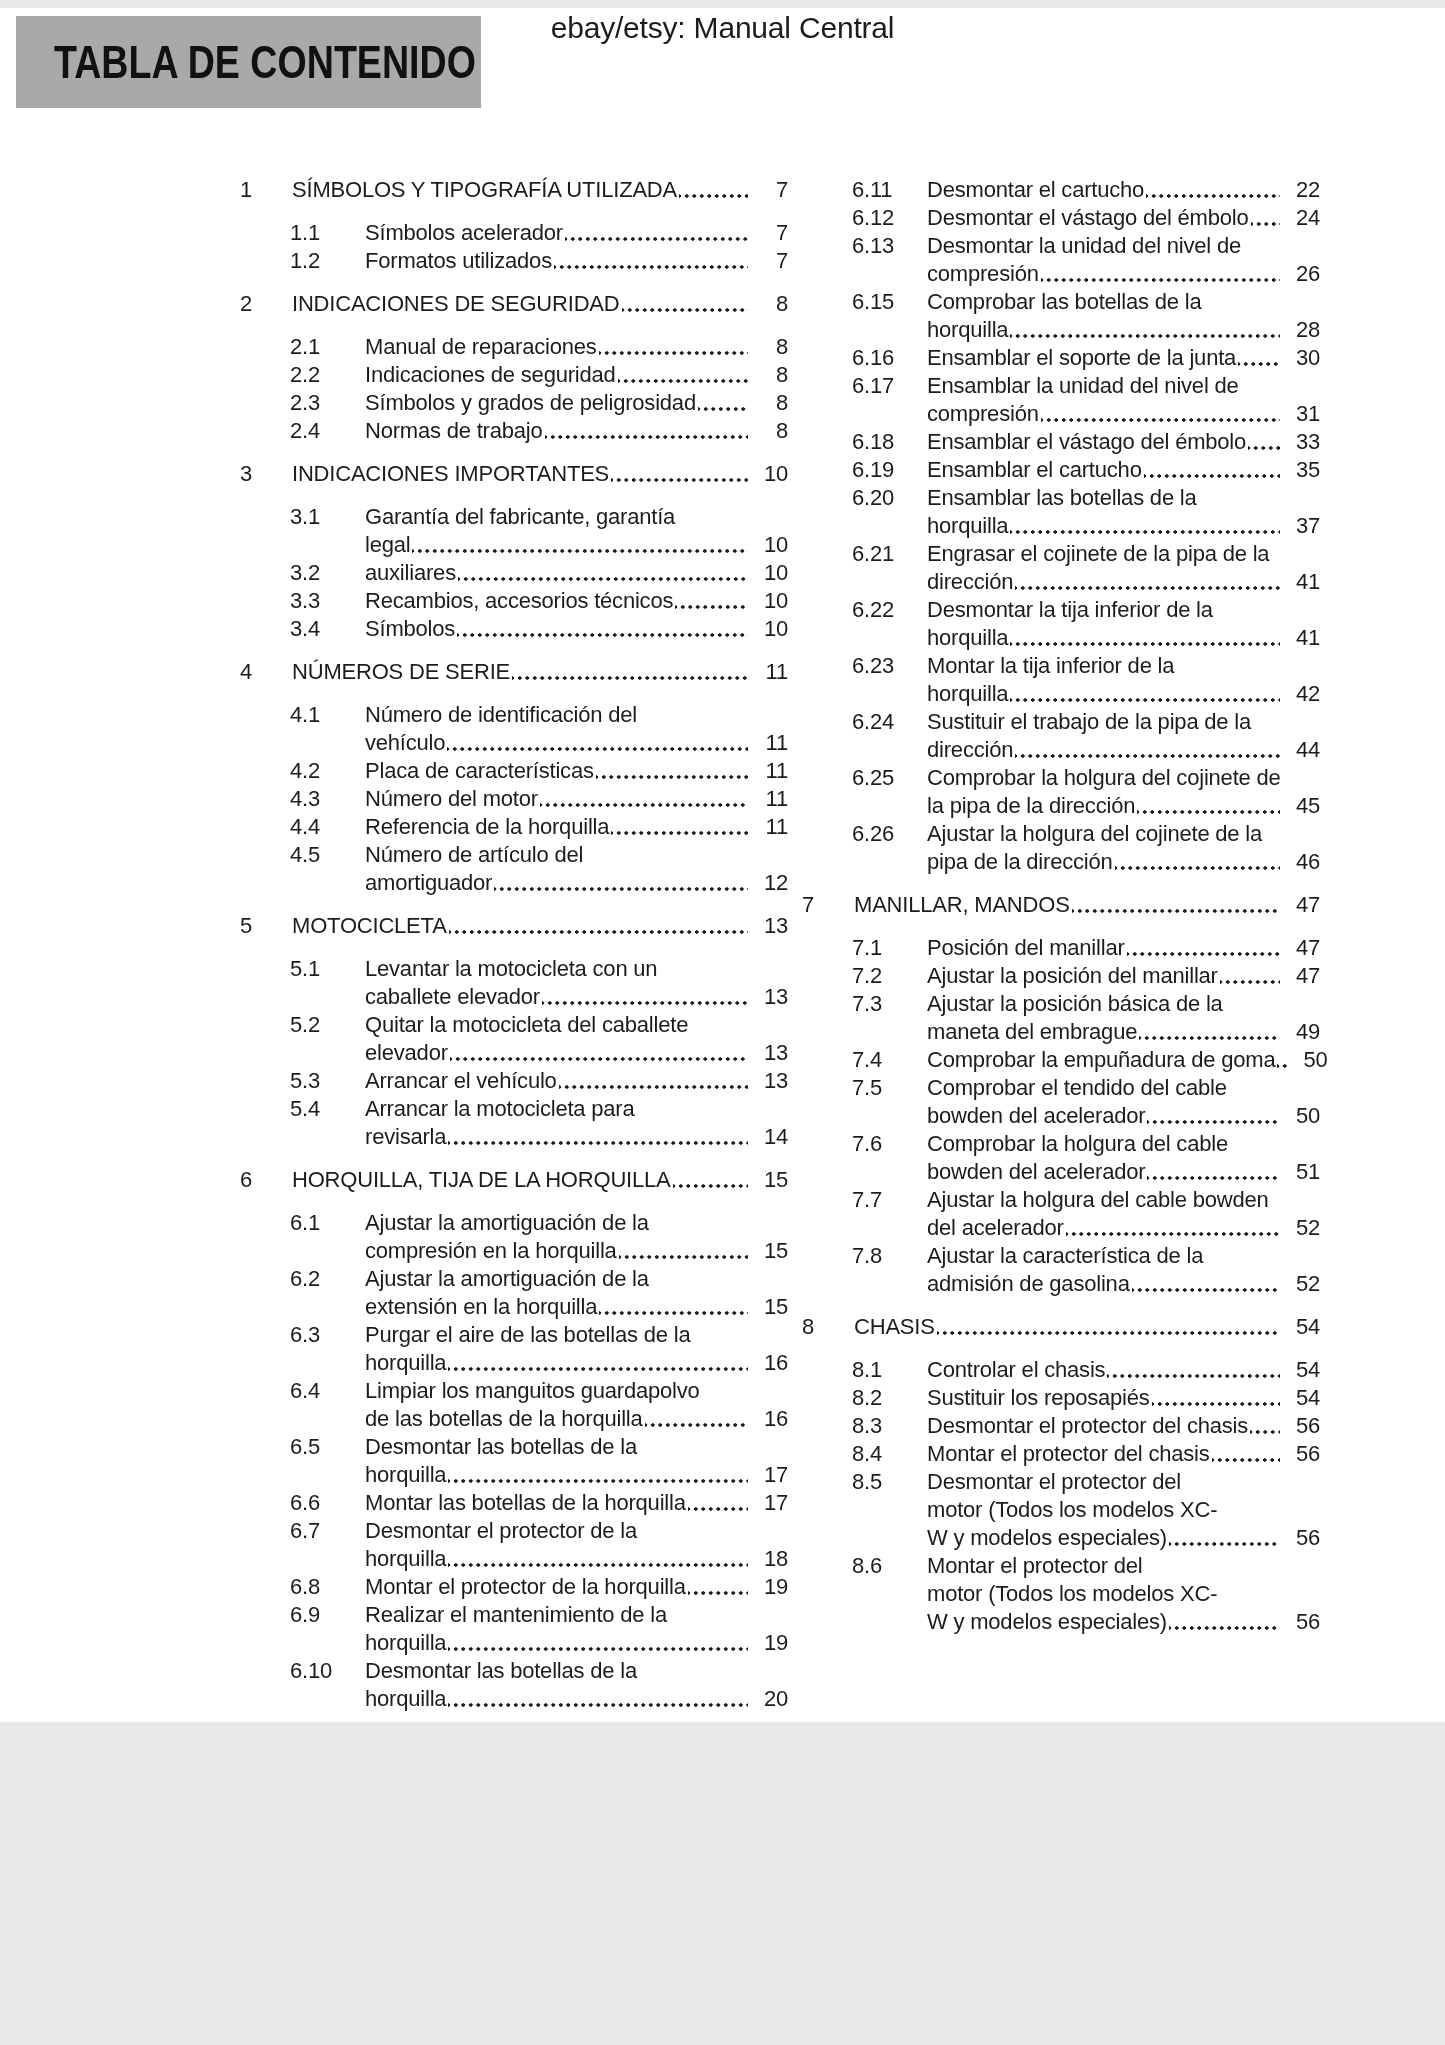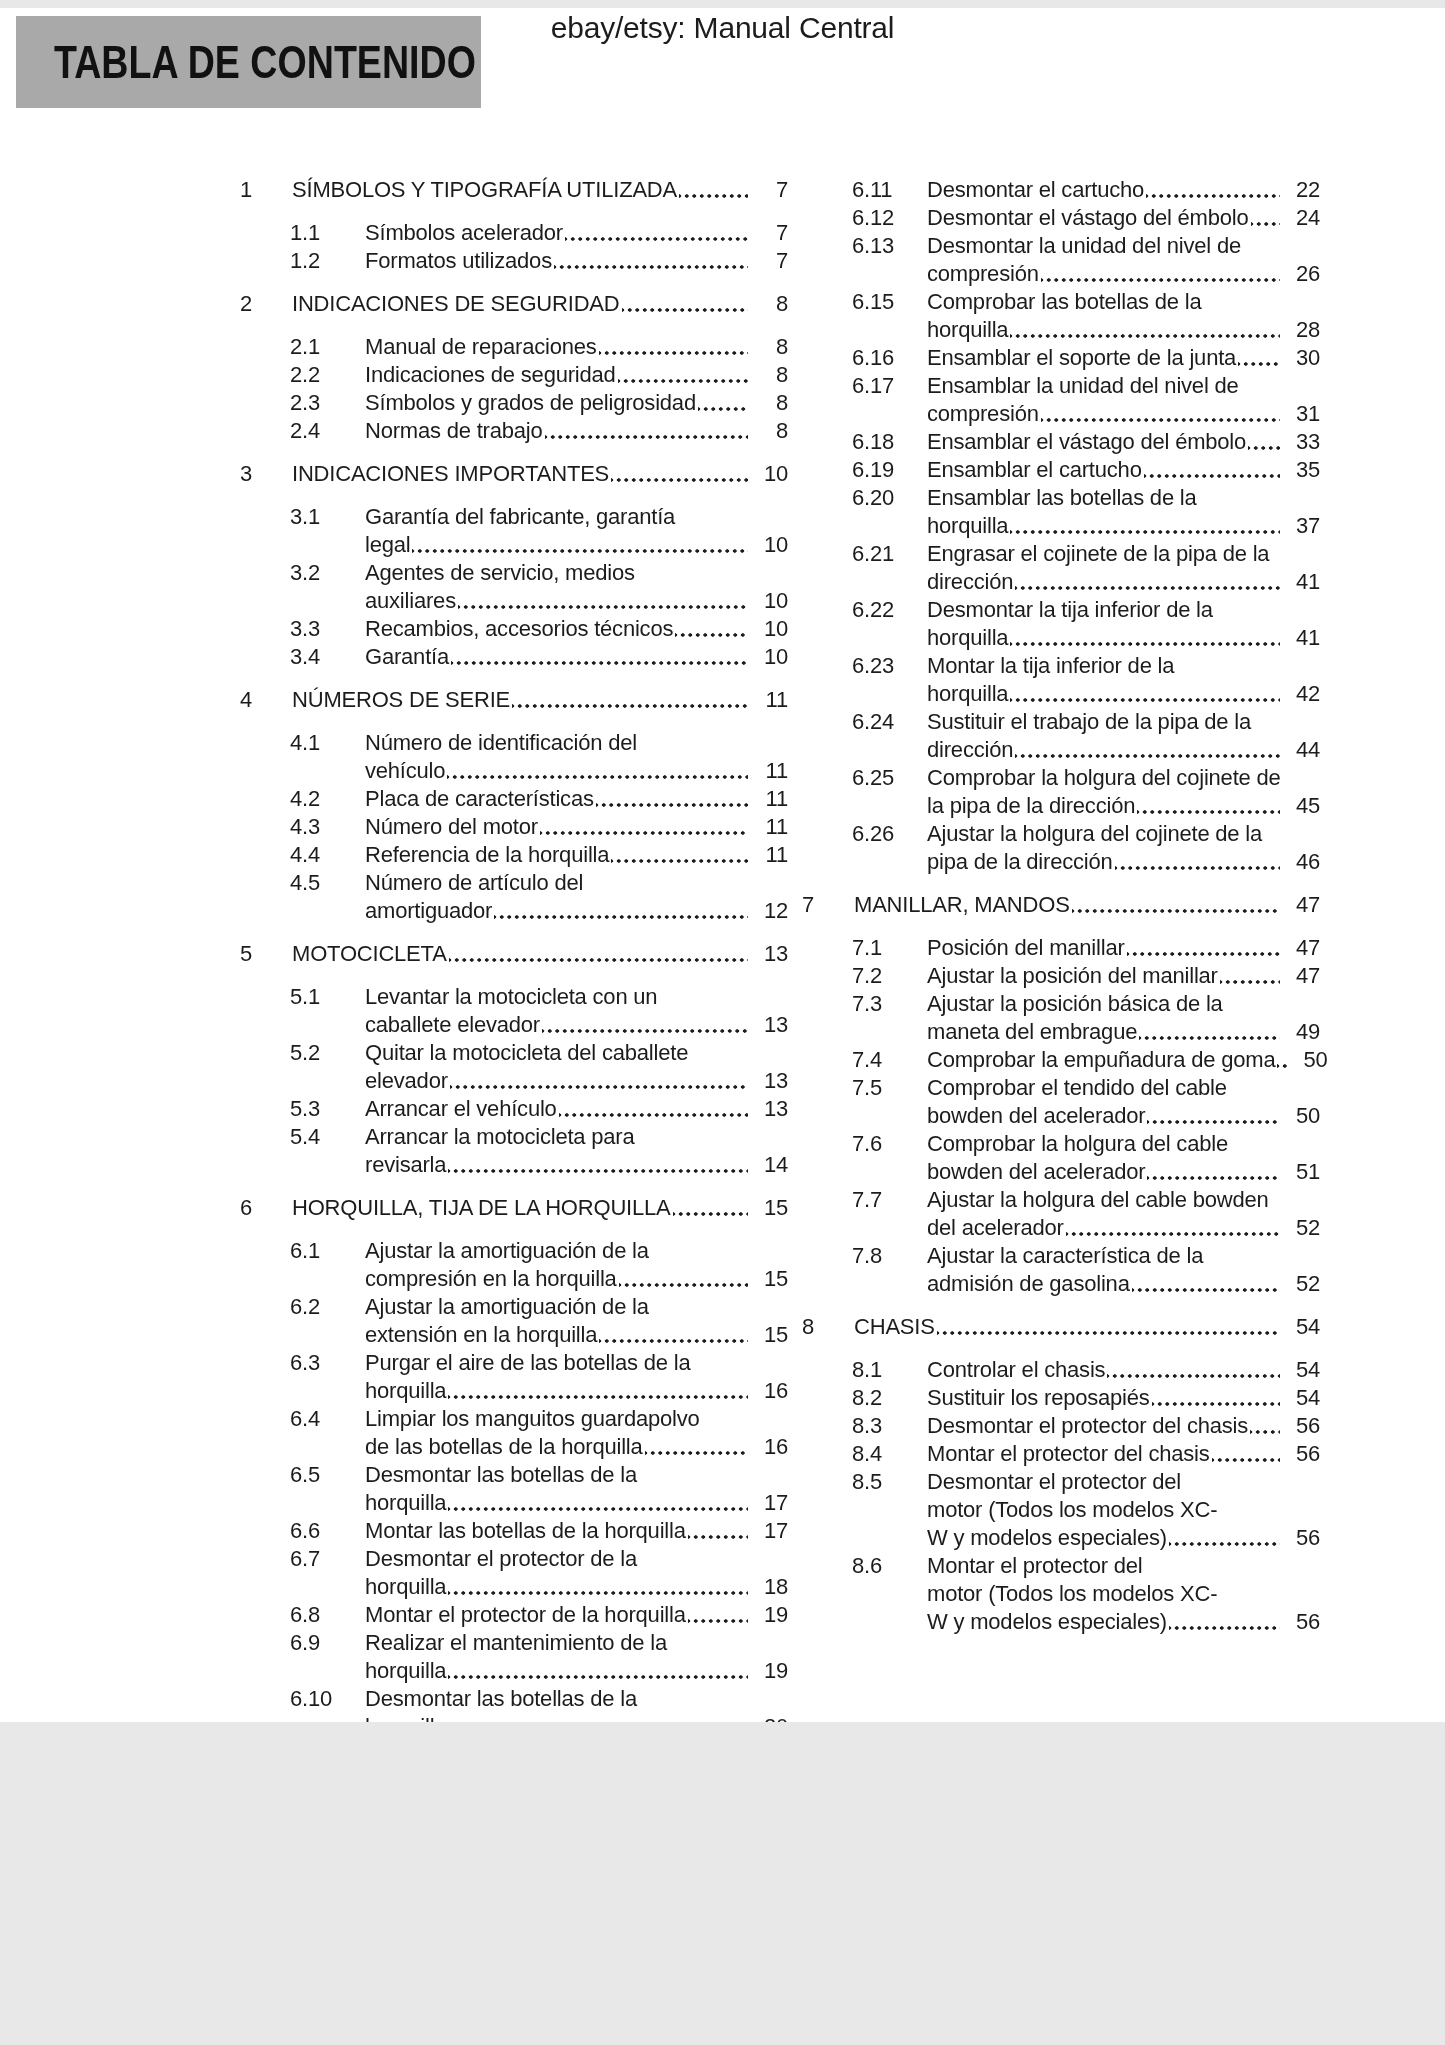--- a/index.html
+++ b/index.html
@@ -164,21 +164,20 @@
             <div class="tline">
               <span class="ttext">legal</span>
               <span class="leader"></span>
               <span class="pg">10</span>
             </div>
           </div>
         </div>
         <div class="row item">
           <span class="num">3.2</span>
           <div class="body">
-            <div class="line">Agentes de servicio, medios</div>
             <div class="tline">
               <span class="ttext">auxiliares</span>
               <span class="leader"></span>
               <span class="pg">10</span>
             </div>
           </div>
         </div>
         <div class="row item">
           <span class="num">3.3</span>
           <div class="body">
@@ -186,21 +185,21 @@
               <span class="ttext">Recambios, accesorios técnicos</span>
               <span class="leader"></span>
               <span class="pg">10</span>
             </div>
           </div>
         </div>
         <div class="row item">
           <span class="num">3.4</span>
           <div class="body">
             <div class="tline">
-              <span class="ttext">Garantía</span>
+              <span class="ttext">Símbolos</span>
               <span class="leader"></span>
               <span class="pg">10</span>
             </div>
           </div>
         </div>
         <div class="row section">
           <span class="num">4</span>
           <div class="body">
             <div class="tline">
               <span class="ttext">NÚMEROS DE SERIE</span>

